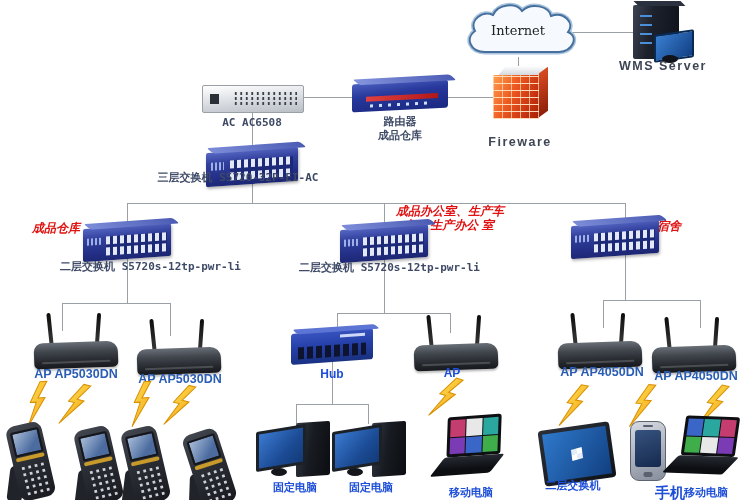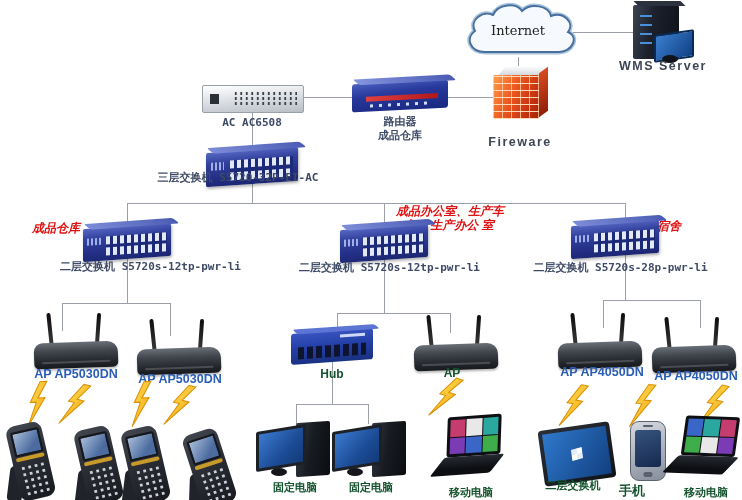--- a/index.html
+++ b/index.html
@@ -4,21 +4,21 @@
 <style>
   html,body{margin:0;padding:0;background:#fff;}
   .canvas{position:relative;width:742px;height:500px;background:#ffffff;overflow:hidden;
           font-family:"Liberation Sans", sans-serif;}
   
   .line{position:absolute;background:#9aa0a6;}
   
   .lbl{position:absolute;text-align:center;font-weight:bold;white-space:nowrap;line-height:1.15;}
   .lbl.navy{font-family:"DejaVu Sans Mono", monospace;color:#3e4a66;font-size:11px;}
   .lbl.blue{color:#2a5db4;font-size:12.5px;}
-  .lbl.gray{color:#14532d;font-size:12px;}
+  .lbl.gray{color:#1d4ed8;font-size:12px;}
   .lbl.red{color:#e01212;font-size:12px;font-style:italic;}
   .lbl.brand{color:#3e4654;font-size:12.5px;letter-spacing:1.5px;}
   .lbl.cloudtxt{font-family:"DejaVu Serif", serif;color:#222;font-size:13px;font-weight:normal;}
 
   
   .cloud{position:absolute;}
   
   .server{position:absolute;}
   .sv-tower{position:absolute;inset:0;background:linear-gradient(100deg,#3c4352 0%,#1c212c 40%,#0e1119 100%);border-radius:2px;}
   .sv-tower::before{content:"";position:absolute;left:3px;right:-4px;top:-4px;height:5px;background:#2b313e;transform:skewX(45deg);}
@@ -204,21 +204,20 @@
   <div class="sw" style="left:340px;top:227px;width:88px;height:33px">
     <span class="sw-tag"></span>
     <span class="sw-ports"></span>
   </div>
   <div class="lbl navy" style="left:287px;top:262px;width:205px">二层交换机 S5720s-12tp-pwr-li</div>
 
   <div class="sw" style="left:571px;top:223px;width:88px;height:33px">
     <span class="sw-tag"></span>
     <span class="sw-ports"></span>
   </div>
-  <div class="lbl navy" style="left:518px;top:262px;width:205px">二层交换机 S5720s-28p-pwr-li</div>
 
   <div class="ap" style="left:34px;top:310px">
     <span class="ant a1"></span>
     <span class="ant a2"></span>
     <span class="ap-body"></span>
   </div>
   <div class="lbl blue" style="left:20px;top:367px;width:112px">AP AP5030DN</div>
 
   <div class="ap" style="left:137px;top:316px">
     <span class="ant a1"></span>
@@ -350,21 +349,21 @@
         <span class="tb-logo"></span>
       </span>
   </div>
   <div class="lbl gray" style="left:538px;top:479px;width:70px;font-size:11px">二层交换机</div>
 
   <div class="phone" style="left:630px;top:421px">
     <span class="ph-speaker"></span>
     <span class="ph-screen"></span>
     <span class="ph-btn"></span>
   </div>
-  <div class="lbl gray" style="left:606px;top:484px;width:52px;font-size:13px">手机</div>
+  <div class="lbl gray" style="left:644px;top:484px;width:52px;font-size:15px">手机</div>
 
   <div class="laptop" style="left:671px;top:416px;transform:rotate(2deg)">
     <span class="lt-screen">
       <span class="lt-tiles">
           <i class="t5"></i>
           <i class="t3"></i>
           <i class="t1"></i>
           <i class="t6"></i>
           <i class="t2"></i>
           <i class="t4"></i>

